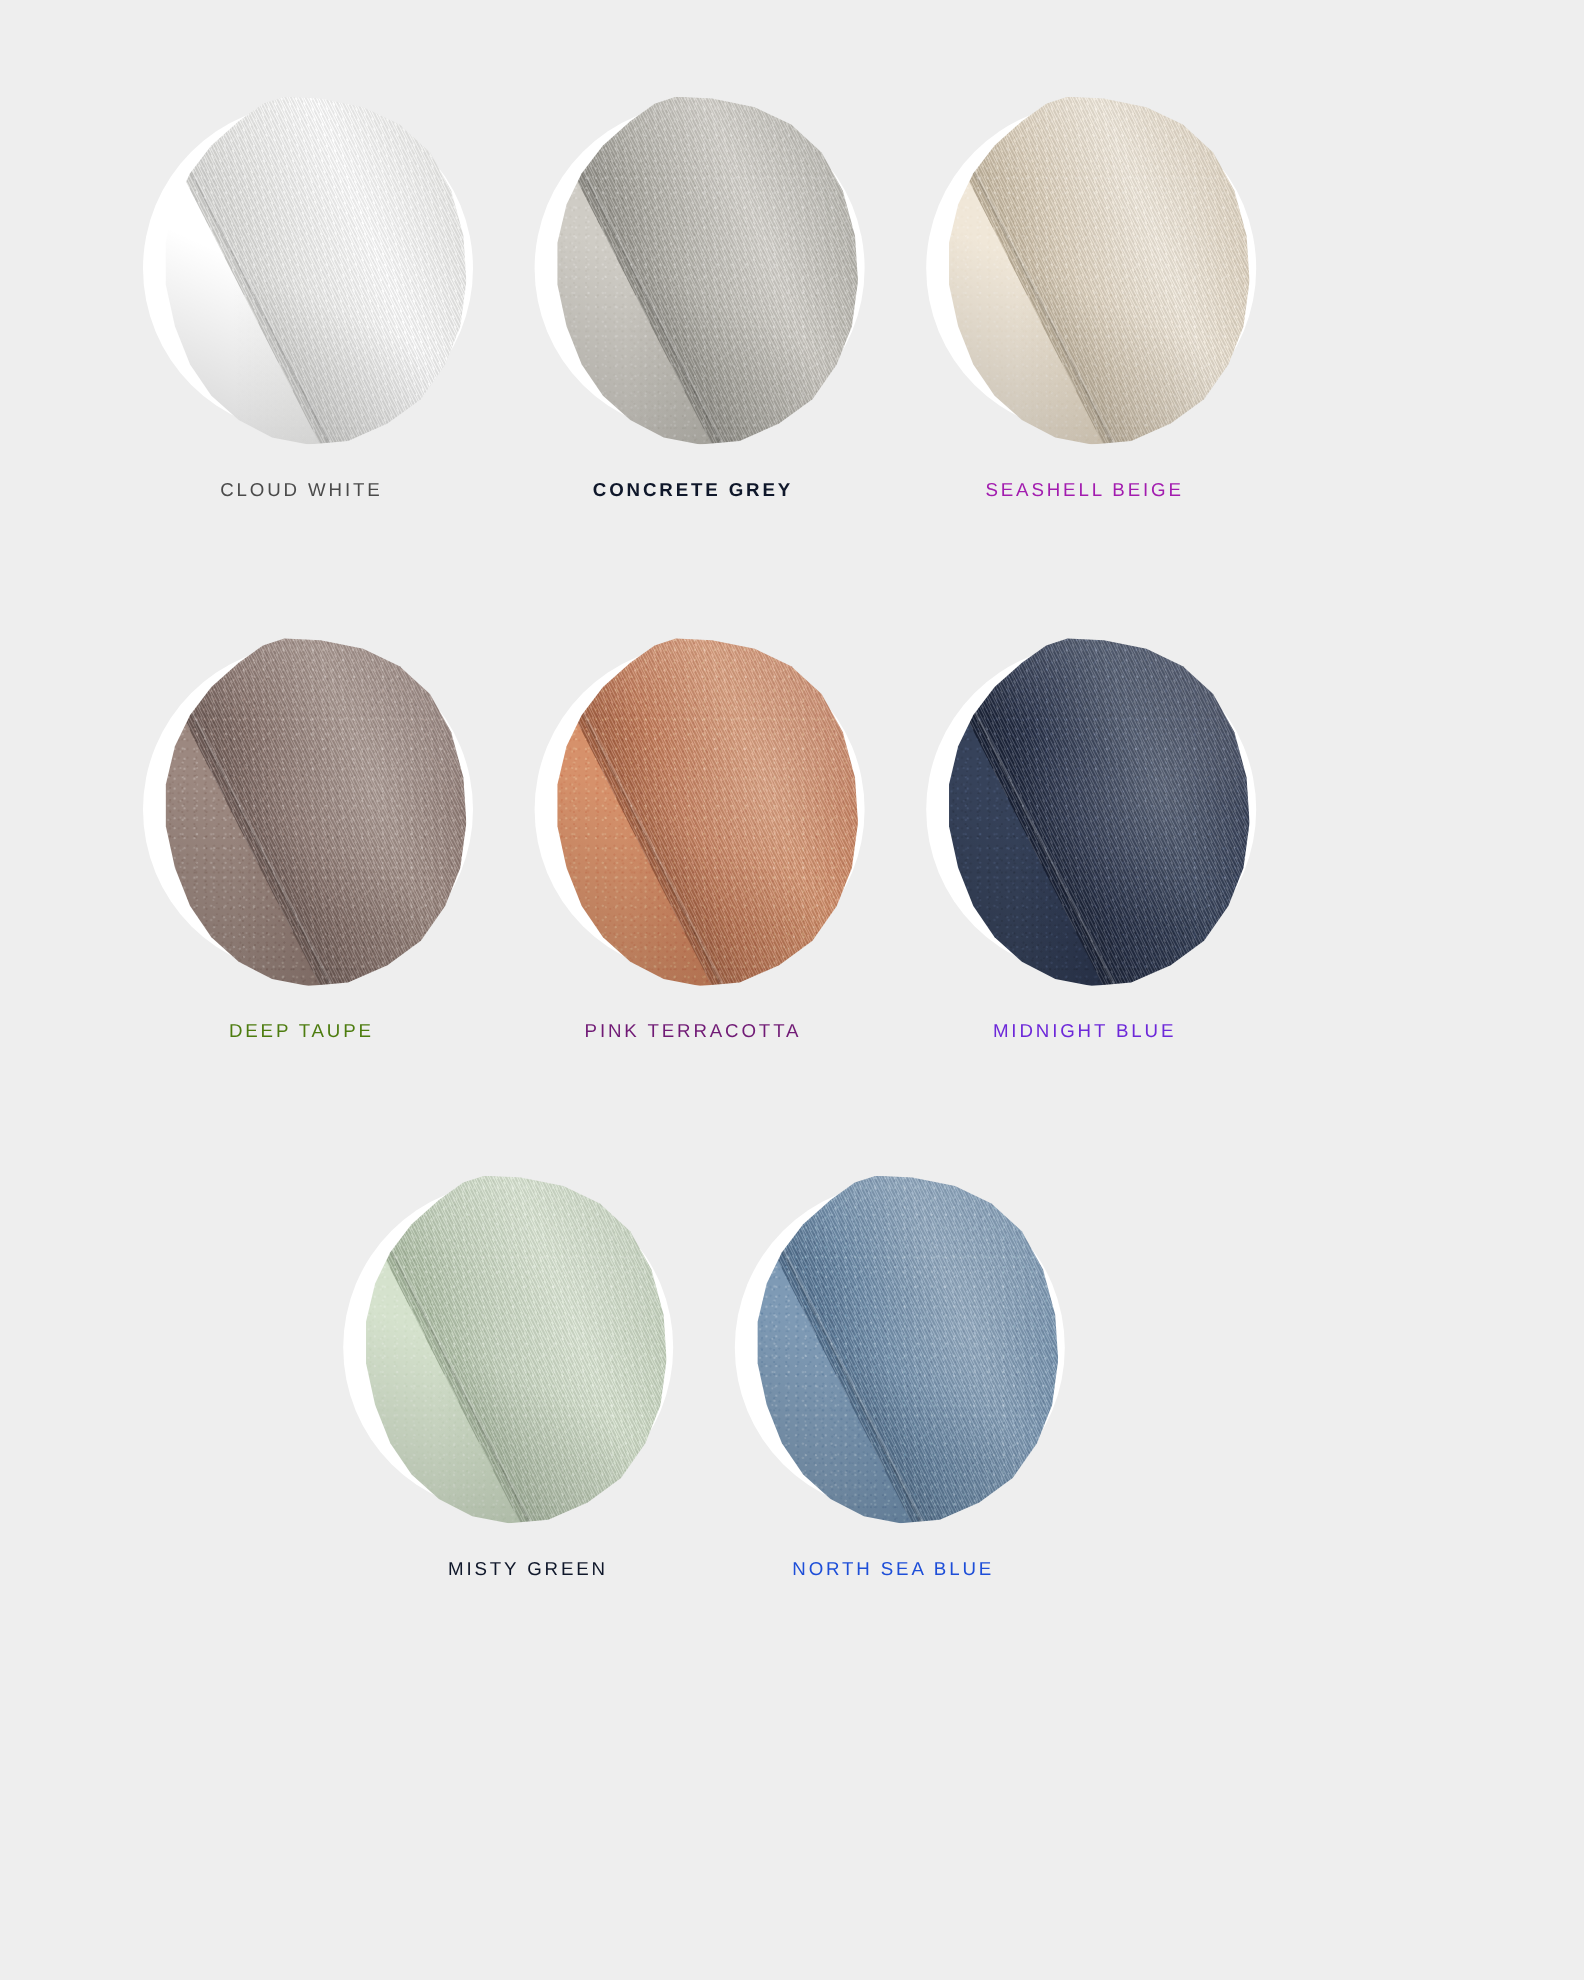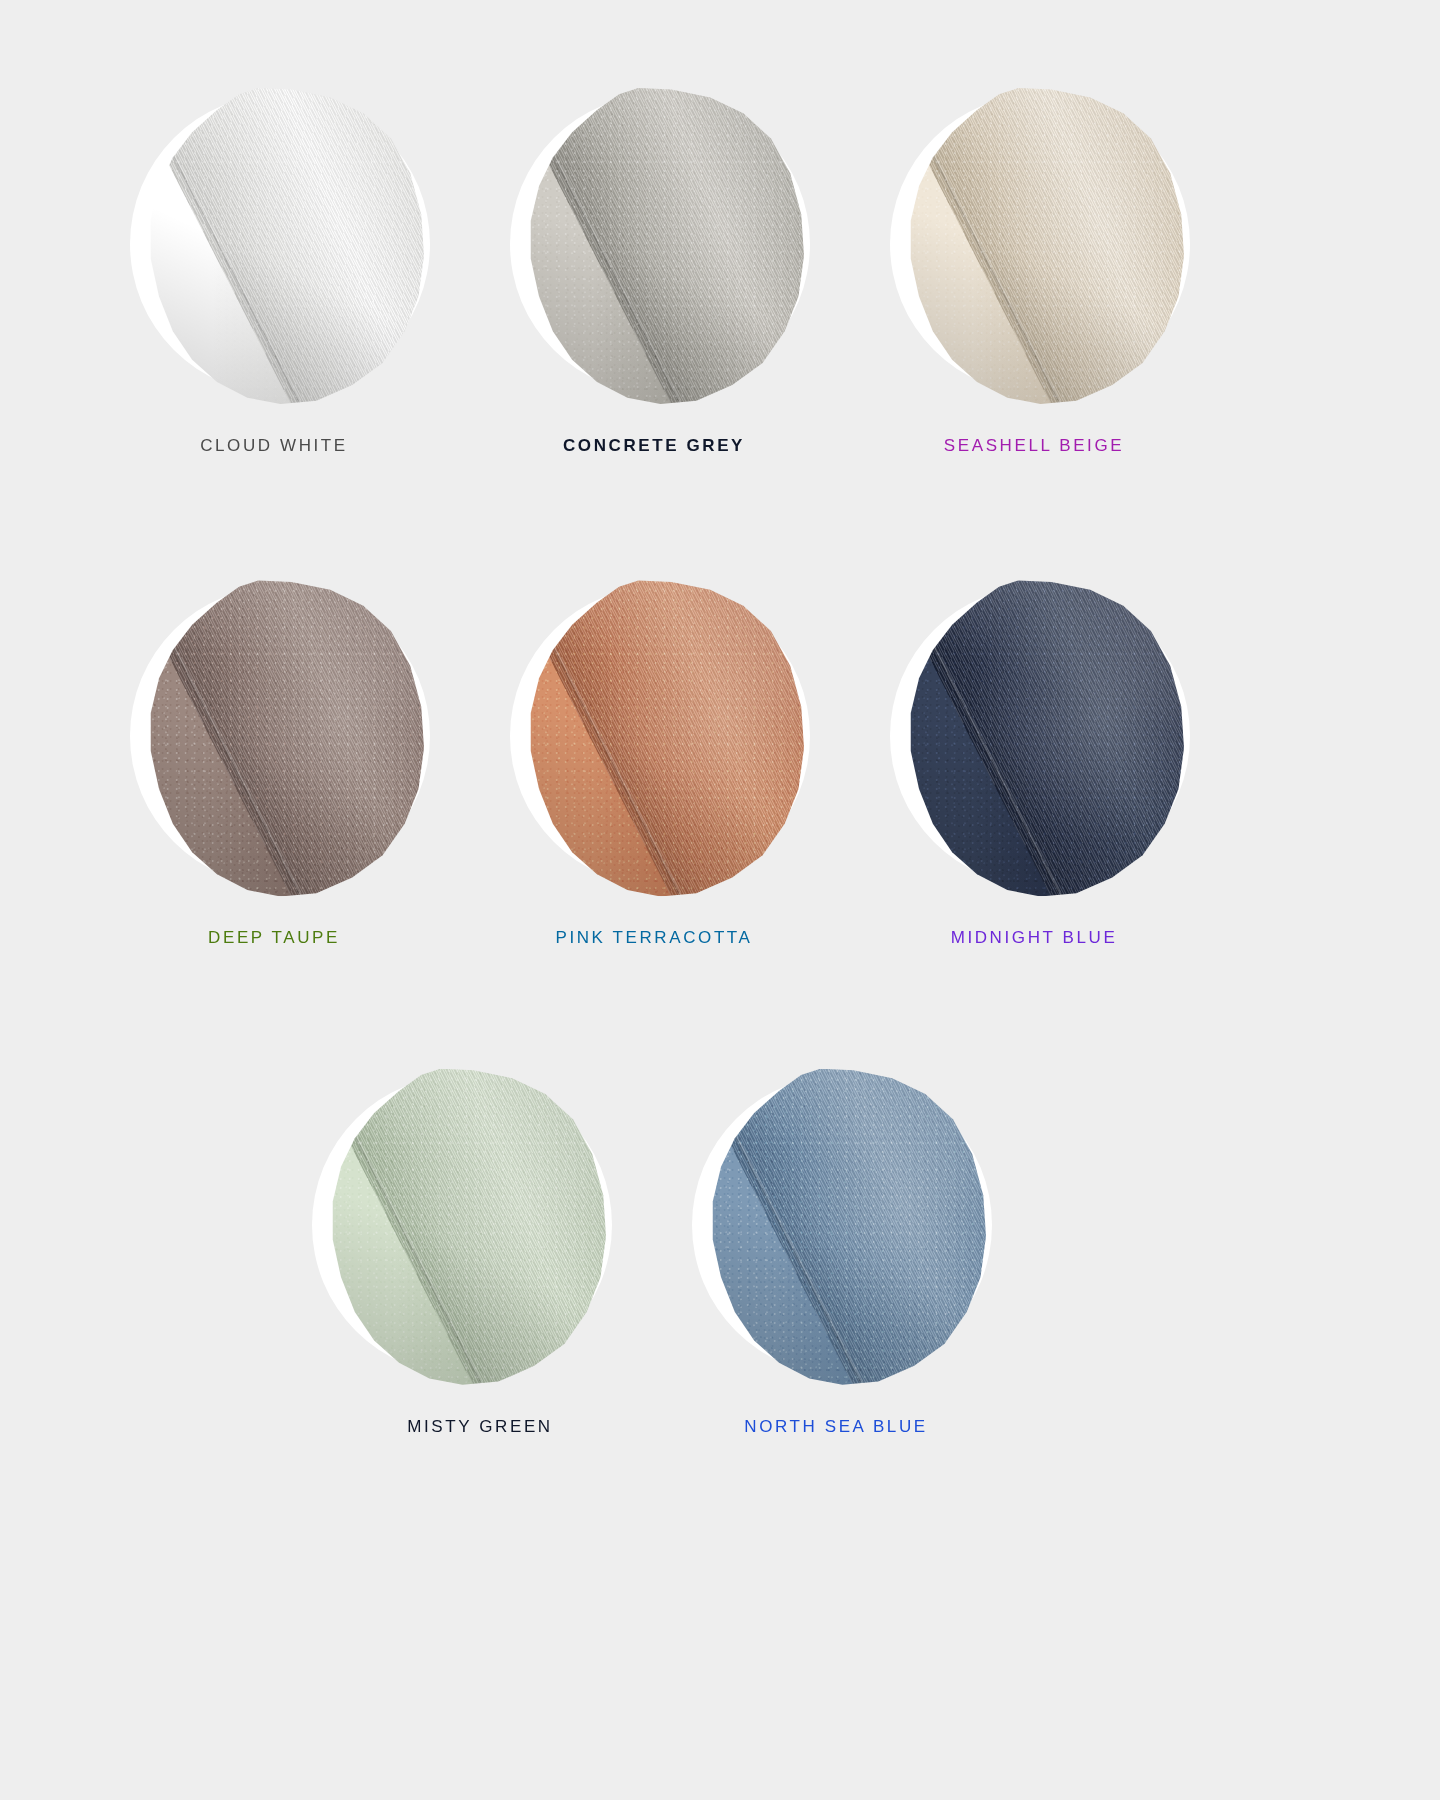--- a/index.html
+++ b/index.html
@@ -21,21 +21,20 @@
     position: relative;
     background: #eeeeee;
     padding-top: 84px;
   }
 
   .swatch-row {
     display: flex;
     width: 1440px;
     justify-content: flex-start;
     padding-left: 96px;
-    gap: 24px;
   }
 
   .swatch-row.row-centered {
     padding-left: 278px;
   }
 
   .swatch-cell {
     width: 356px;
     display: flex;
     flex-direction: column;
@@ -271,21 +270,21 @@
         <div class="media-disc" style="background: rgb(255, 255, 255);"></div>
         <div class="towel" style="--c-light: #d6916b; --c-mid: #c57a56; --c-dark: #a35f40;">
           <div class="towel-body"></div>
           <div class="towel-flat"></div>
           <div class="towel-pile"></div>
           <div class="towel-crease"></div>
           <div class="towel-nubs"></div>
           <div class="towel-shade"></div>
         </div>
       </div>
-      <div class="swatch-label" style="color: #0369a1;">PINK TERRACOTTA</div>
+      <div class="swatch-label" style="color: #701a75;">PINK TERRACOTTA</div>
     </div>
 
     <div class="swatch-cell">
       <div class="swatch-media">
         <div class="media-disc" style="background: rgb(255, 255, 255);"></div>
         <div class="towel" style="--c-light: #36425a; --c-mid: #27314a; --c-dark: #171f33;">
           <div class="towel-body"></div>
           <div class="towel-flat"></div>
           <div class="towel-pile"></div>
           <div class="towel-crease"></div>

